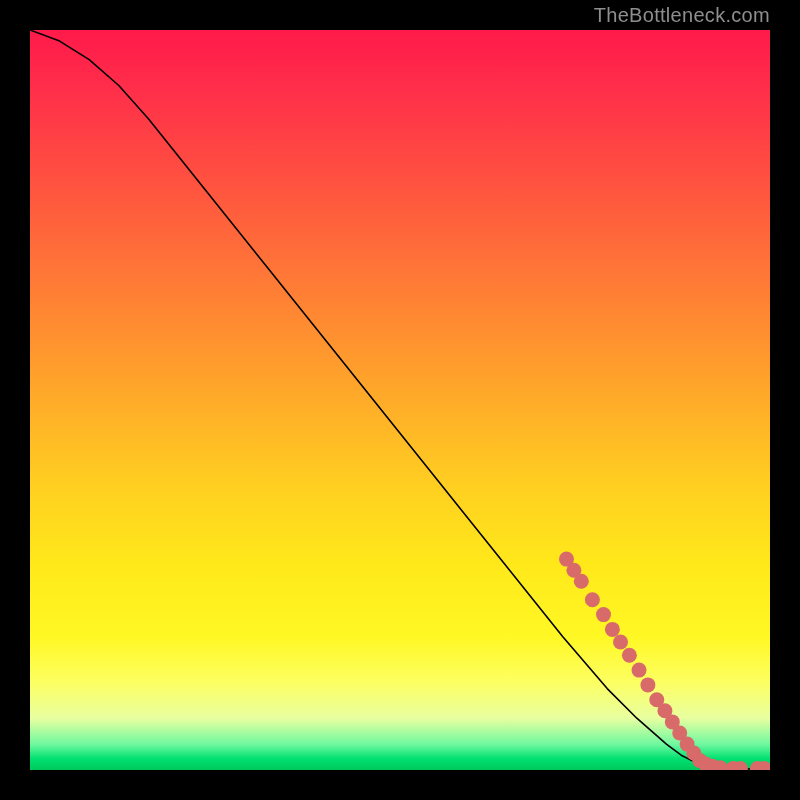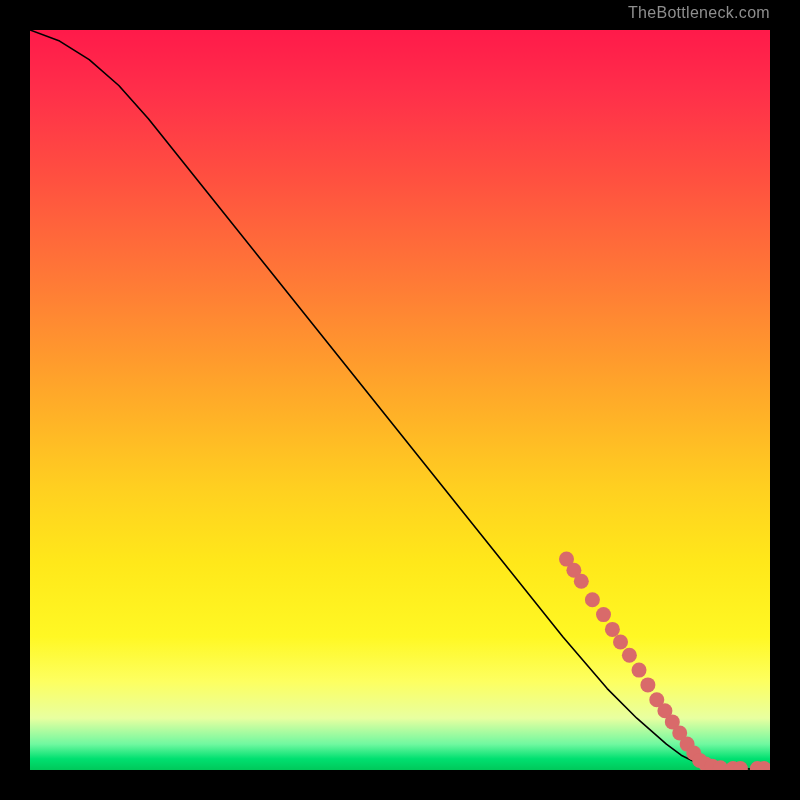--- a/index.html
+++ b/index.html
@@ -45,21 +45,21 @@
     left: 0;
     top: 0;
     width: 740px;
     height: 740px;
   }
   .watermark {
     position: absolute;
     top: 4px;
     right: 30px;
     color: #8e8e8e;
-    font-size: 16px;
+    font-size: 20px;
     font-weight: 500;
     letter-spacing: 0.3px;
   }
   .curve {
     fill: none;
     stroke: #000;
     stroke-width: 1.6;
     stroke-linecap: round;
     stroke-linejoin: round;
   }

